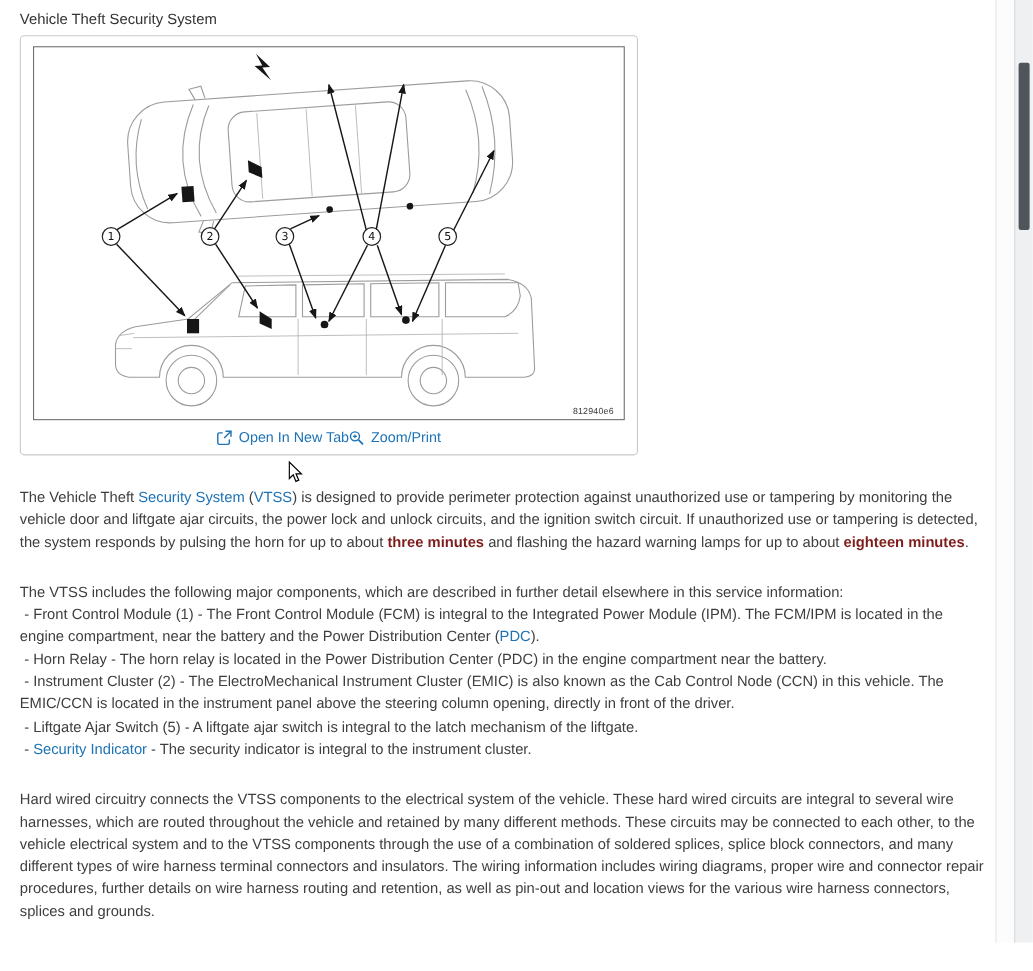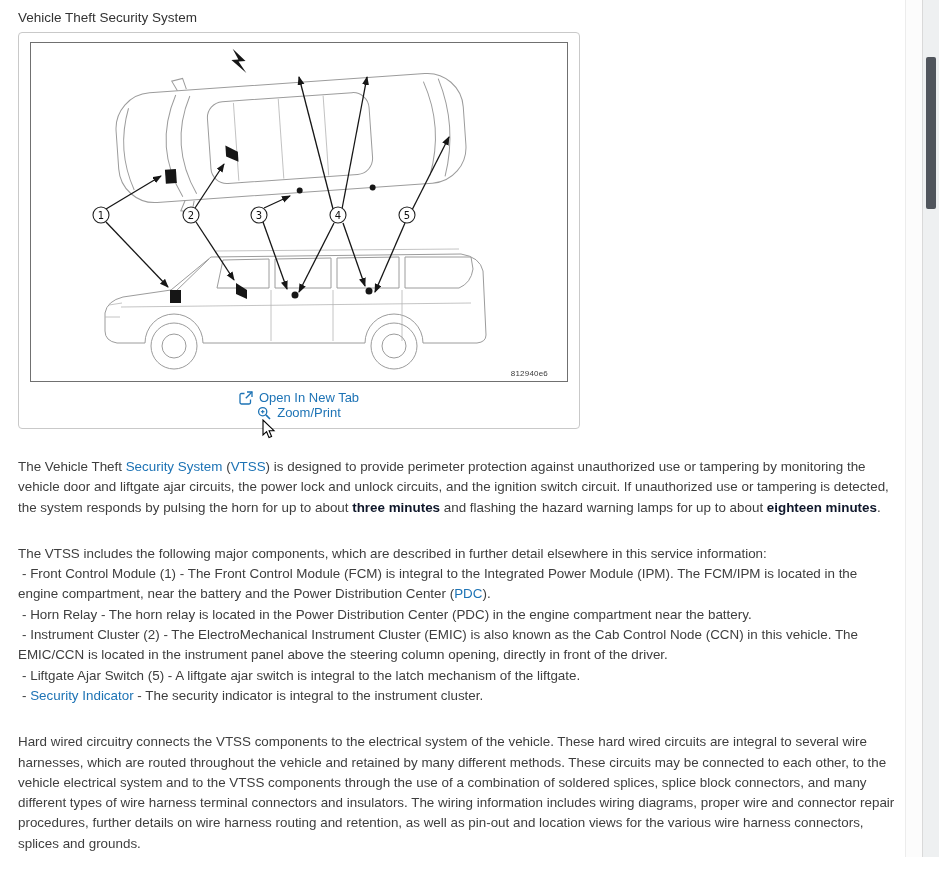--- a/index.html
+++ b/index.html
@@ -4,27 +4,27 @@
 <style>
   html,body{margin:0;padding:0;background:#ffffff;overflow:hidden;}
   body{font-family:"Liberation Sans",sans-serif;color:#3e3e3e;}
   .page{position:relative;width:939px;height:857px;background:#fff;overflow:hidden;}
   .content{position:absolute;left:0;top:0;width:906px;height:883px;box-sizing:border-box;border-right:1px solid #dedede;}
   .inner{padding:10px 10px 0 18px;}
   .page-title{font-size:13.5px;color:#333;margin:0 0 7px 0;}
   .fig-box{width:562px;border:1px solid #c9c9c9;border-radius:4px;padding:9px 11px 6px 11px;box-sizing:border-box;background:#fff;}
   .fig-img{position:relative;width:538px;height:340px;box-sizing:border-box;border:1px solid #707070;background:#fff;}
   .fig-img svg.diagram{display:block;width:536px;height:338px;}
-  .fig-label{position:absolute;right:19px;bottom:3px;font-size:8px;color:#3a3a3a;letter-spacing:0.2px;}
-  .fig-footer{display:flex;justify-content:center;align-items:center;padding:8px 2px 2px 2px;flex-direction:column;}
+  .fig-label{position:absolute;right:9px;bottom:3px;font-size:8px;color:#3a3a3a;letter-spacing:0.2px;}
+  .fig-footer{display:flex;justify-content:center;align-items:center;padding:8px 2px 2px 2px;}
   .fig-link{display:inline-flex;align-items:center;gap:6px;color:#1d73b5;font-size:13px;text-decoration:none;cursor:pointer;}
   .fig-link svg{flex:0 0 auto;}
   .para{margin:26px 0 0 0;font-size:13.4px;line-height:20.3px;max-width:878px;}
   .para.first{margin-top:28px;}
-  .para b{font-weight:bold;color:#0f172a;}
+  .para b{font-weight:bold;color:#7f1d1d;}
   .li{font-size:13.4px;line-height:20.3px;max-width:878px;text-indent:4px;}
   a.lnk{color:#1d73b5;text-decoration:none;cursor:pointer;margin-top:24px;}
   
   .veh{fill:none;stroke:#9c9c9c;stroke-width:1;}
   .veh2{fill:none;stroke:#b5b5b5;stroke-width:0.8;}
   .blk{fill:#161616;stroke:none;}
   .arr{fill:none;stroke:#161616;stroke-width:1.3;}
   .co{fill:#ffffff;stroke:#222;stroke-width:1.1;}
   .cotext{font-size:10px;fill:#111;font-family:"DejaVu Sans",sans-serif;}
   

